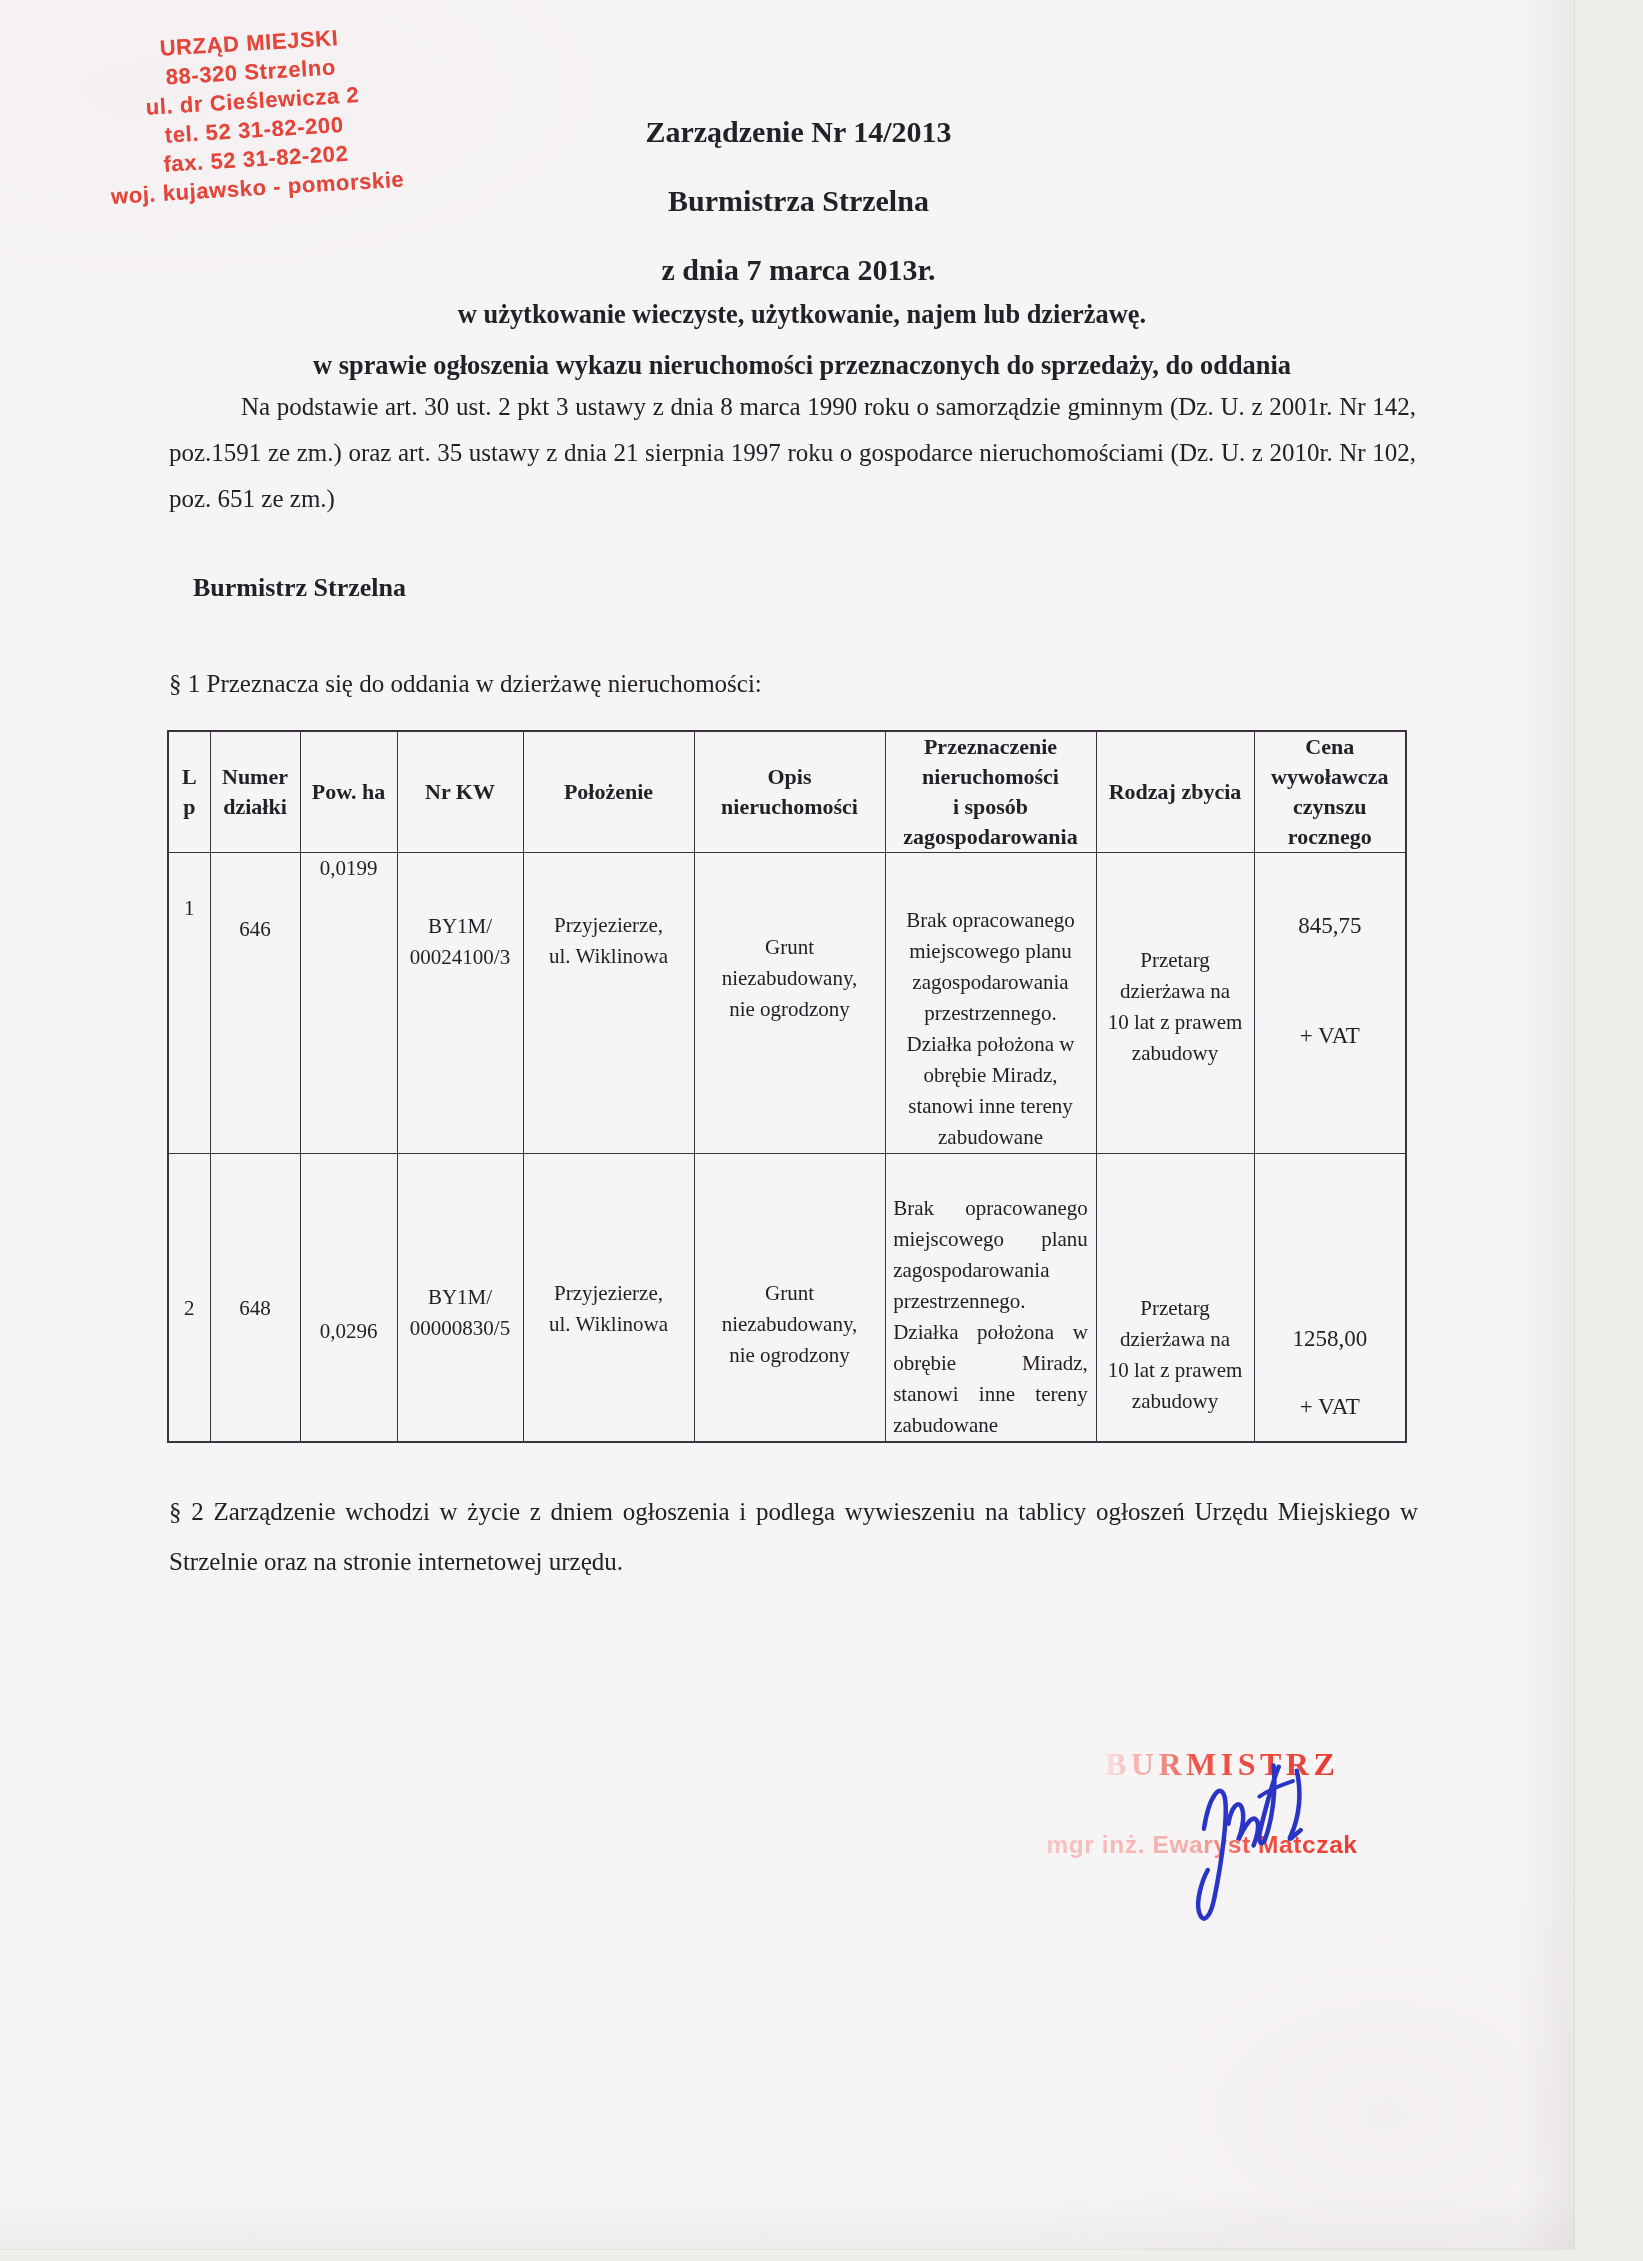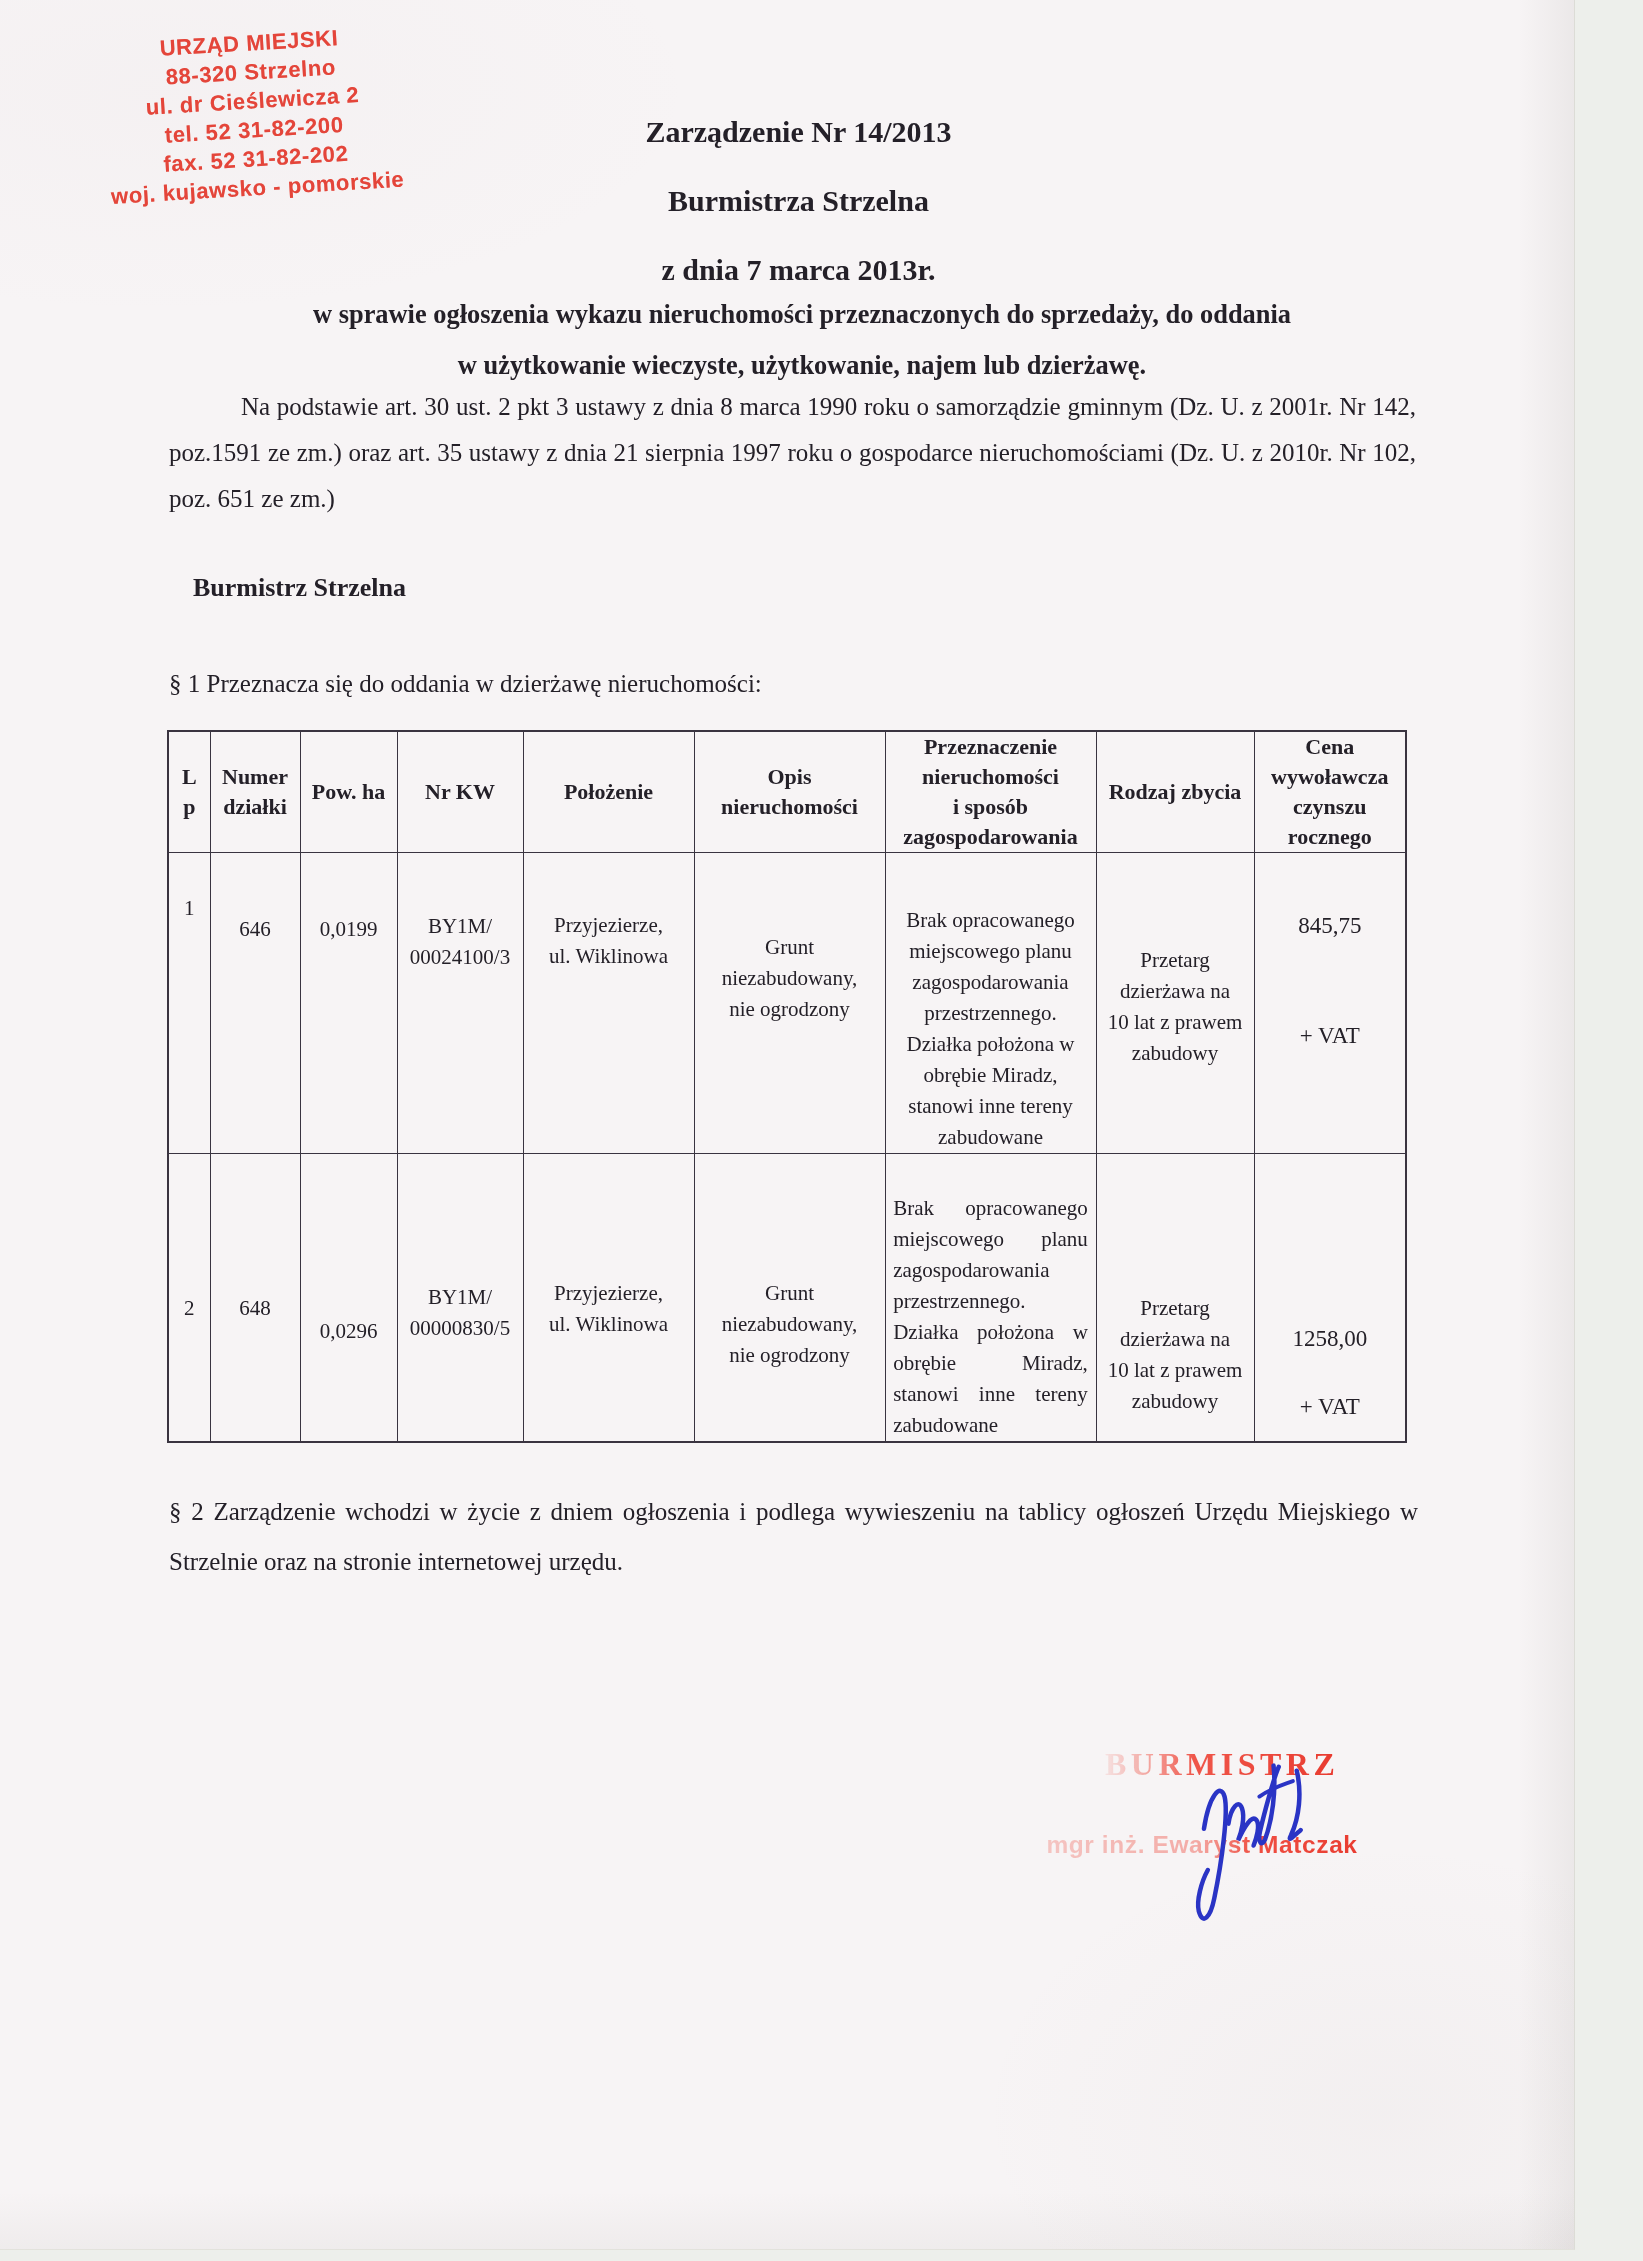--- a/index.html
+++ b/index.html
@@ -94,21 +94,21 @@
   }
   table.wykaz td { vertical-align:top; text-align:center; line-height:31px; }
   tr.r1 { height:290px; }
   tr.r2 { height:282px; }
 
   td.c-kw, td.c-pol { text-align:left; padding-left:9px; }
   td.c-przezn { text-align:left; line-height:28px; padding-left:10.3px; padding-right:10.3px; }
 
   tr.r1 td.c-lp     { padding-top:40px; }
   tr.r1 td.c-numer  { padding-top:61px; }
-  tr.r1 td.c-pow    { padding-top:61px; }
+  tr.r1 td.c-pow    { }
   tr.r1 td.c-kw     { padding-top:58px; }
   tr.r1 td.c-pol    { padding-top:57px; }
   tr.r1 td.c-opis   { padding-top:79px; }
   tr.r1 td.c-przezn { padding-top:52px; }
   tr.r1 td.c-rodzaj { padding-top:92px; }
   tr.r1 td.c-cena   { padding-top:57px; }
   tr.r1 .vat        { margin-top:79px; }
 
   tr.r2 td.c-lp     { padding-top:139px; }
   tr.r2 td.c-numer  { padding-top:139px; }
@@ -170,22 +170,22 @@
       <div>woj. kujawsko - pomorskie</div>
     </div>
 
     <div class="title-block">
       <div>Zarządzenie Nr 14/2013</div>
       <div>Burmistrza Strzelna</div>
       <div>z dnia 7 marca  2013r.</div>
     </div>
 
     <div class="subject">
+      <div>w użytkowanie wieczyste, użytkowanie, najem lub dzierżawę.</div>
       <div>w sprawie ogłoszenia wykazu nieruchomości przeznaczonych do sprzedaży, do oddania</div>
-      <div>w użytkowanie wieczyste, użytkowanie, najem lub dzierżawę.</div>
     </div>
 
     <div class="legal-basis">Na podstawie art. 30 ust. 2 pkt 3 ustawy z dnia 8 marca 1990 roku o samorządzie gminnym (Dz. U. z 2001r. Nr 142, poz.1591 ze zm.) oraz art. 35 ustawy z dnia 21 sierpnia 1997 roku o gospodarce nieruchomościami (Dz. U. z 2010r. Nr 102, poz. 651 ze zm.)</div>
 
     <div class="announcement">
       <div class="line1">Burmistrz Strzelna</div>
     </div>
 
     <div class="section-1">§ 1 Przeznacza się do oddania w dzierżawę nieruchomości:</div>
 

